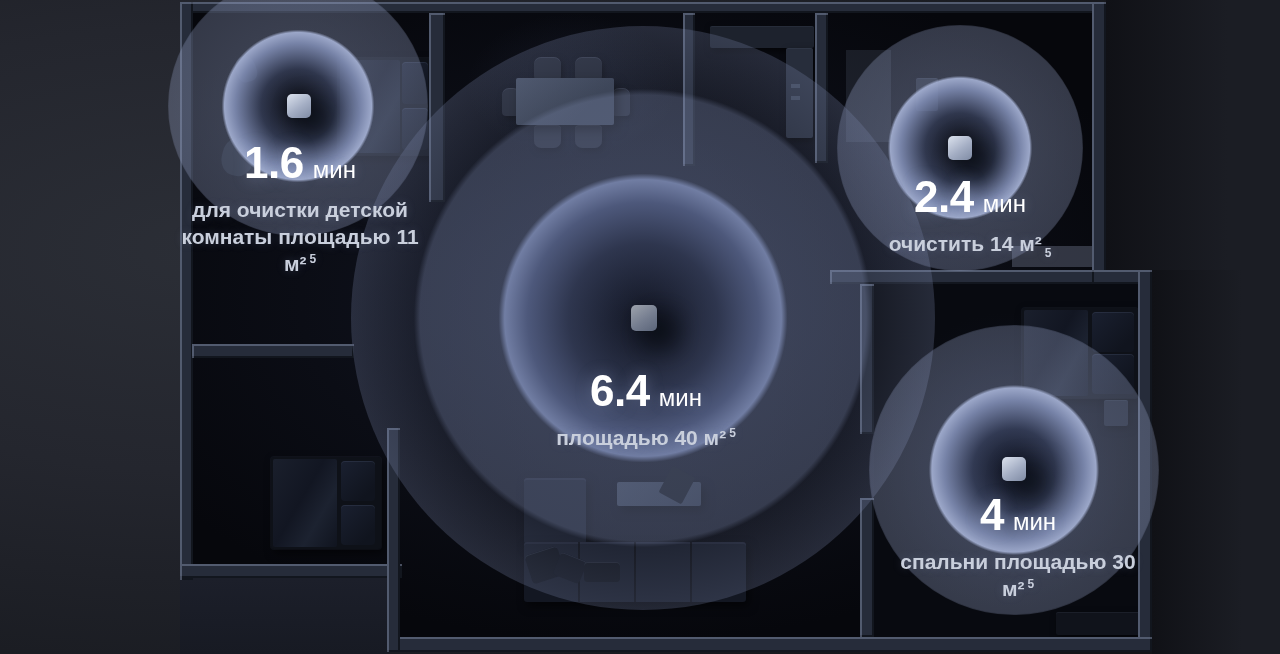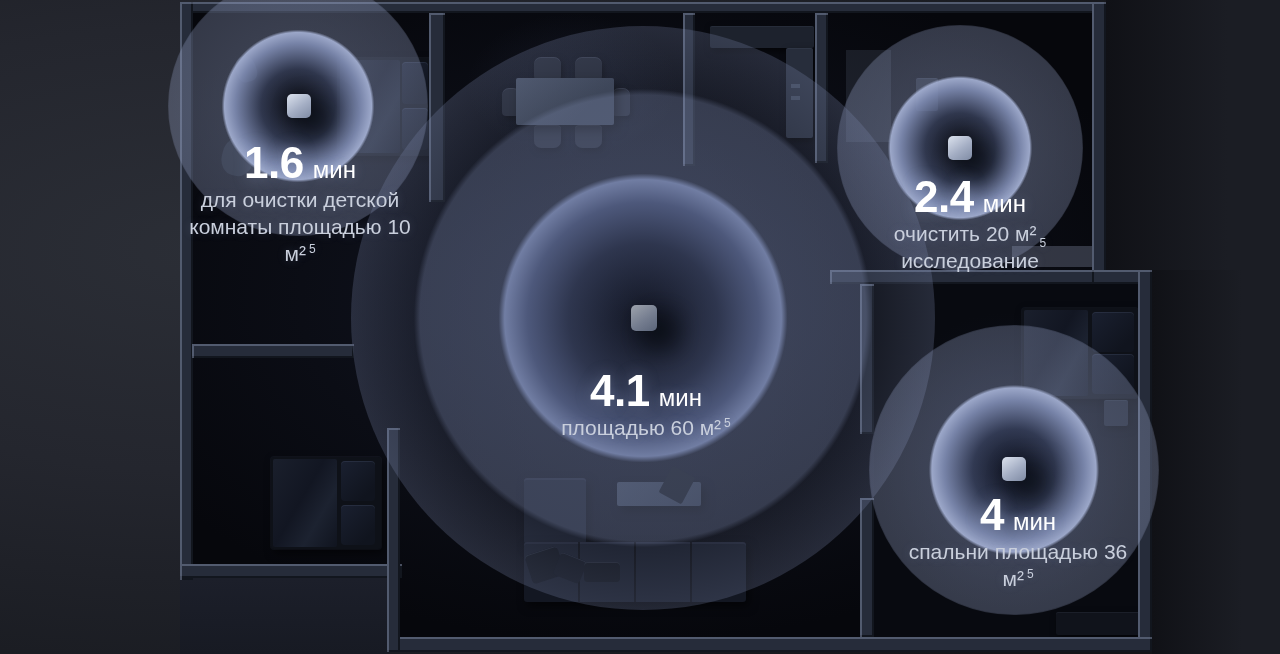--- a/index.html
+++ b/index.html
@@ -72,21 +72,21 @@
   .sofa{background:#131722;border-radius:3px;box-shadow:inset 0 2px 0 rgba(110,122,155,.10), 3px 4px 10px rgba(0,0,0,.55);}
   .seat-lines{position:absolute;inset:0;background:repeating-linear-gradient(90deg, transparent 0 54px, rgba(0,0,0,.55) 54px 56px);}
   .lightrect{position:absolute;z-index:16;}
   
   .annot{position:absolute;width:300px;text-align:center;z-index:50;color:#fff;}
   .time{display:flex;justify-content:center;align-items:baseline;height:48px;}
   .num{font-size:44px;font-weight:700;letter-spacing:-.5px;color:#ffffff;
        text-shadow:0 0 16px rgba(170,185,230,.35);}
   .unit{font-size:24px;font-weight:500;margin-left:9px;color:#ffffff;
        text-shadow:0 0 12px rgba(170,185,230,.3);}
-  .desc{font-size:21px;line-height:27px;font-weight:400;color:#c9cfdc;
+  .desc{margin-top:10px;font-size:21px;line-height:27px;font-weight:700;color:#c9cfdc;
        text-shadow:0 0 10px rgba(150,165,210,.22);}
   .fn{font-size:12px;margin-left:3px;line-height:0;color:#c9cfdc;}
   .fn-low{position:relative;top:14px;}
 </style>
 </head>
 <body>
 
 <div class="stage">
 
   <div class="out-right" style="left:1106px;top:0;width:174px;height:284px;"></div>
@@ -173,50 +173,49 @@
   <div class="cube cube-dim" style="left:631px;top:305px;width:26px;height:26px;"></div>
   <div class="cube" style="left:1002px;top:457px;"></div>
 
   <div class="annot" style="left:150px;top:138px;">
     <div class="time">
       <span class="num">1.6</span>
       <span class="unit">мин</span>
     </div>
     <div class="desc">
       <div>для очистки детской</div>
-      <div>комнаты площадью 10</div>
+      <div>комнаты площадью 11</div>
       <div><span>м²</span><sup class="fn">5</sup></div>
     </div>
   </div>
 
   <div class="annot" style="left:820px;top:172px;">
     <div class="time">
       <span class="num">2.4</span>
       <span class="unit">мин</span>
     </div>
     <div class="desc">
-      <div><span>очистить 20 м²</span><sup class="fn fn-low">5</sup></div>
-      <div>исследование</div>
+      <div><span>очистить 14 м²</span><sup class="fn fn-low">5</sup></div>
     </div>
   </div>
 
   <div class="annot" style="left:496px;top:366px;">
     <div class="time">
-      <span class="num">4.1</span>
-      <span class="unit">мин</span>
-    </div>
-    <div class="desc">
-      <div><span>площадью 60 м²</span><sup class="fn">5</sup></div>
+      <span class="num">6.4</span>
+      <span class="unit">мин</span>
+    </div>
+    <div class="desc">
+      <div><span>площадью 40 м²</span><sup class="fn">5</sup></div>
     </div>
   </div>
 
   <div class="annot" style="left:868px;top:490px;">
     <div class="time">
       <span class="num">4</span>
       <span class="unit">мин</span>
     </div>
     <div class="desc">
-      <div>спальни площадью 36</div>
+      <div>спальни площадью 30</div>
       <div><span>м²</span><sup class="fn">5</sup></div>
     </div>
   </div>
 
 </div>
 
 </body></html>

